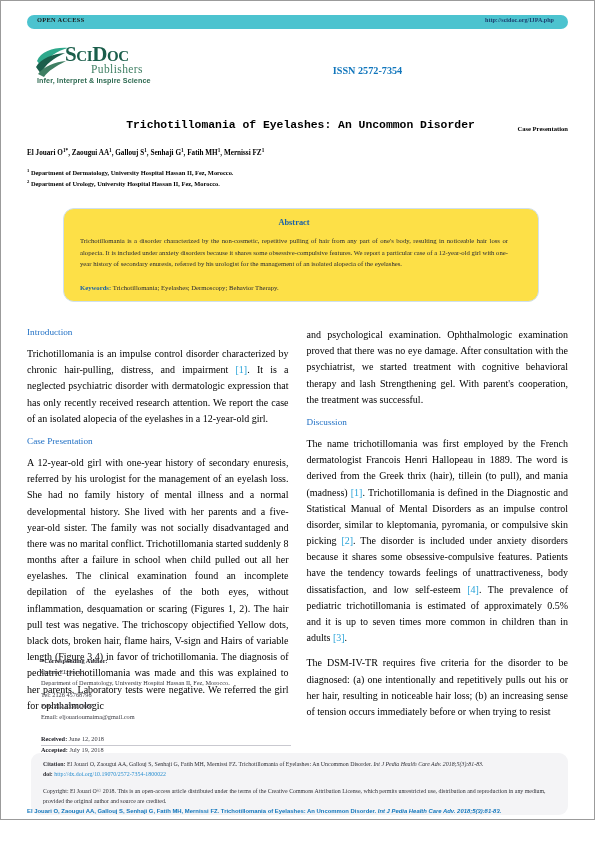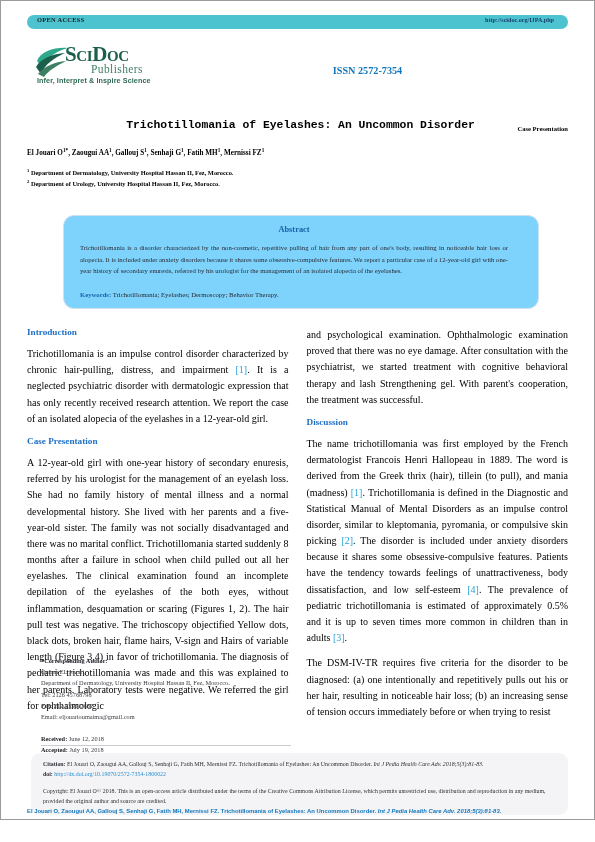--- a/index.html
+++ b/index.html
@@ -176,22 +176,22 @@
     color: #000;
     line-height: 1.65;
   }
   sup { font-size: 0.72em; vertical-align: super; line-height: 0; }
 
   
   .abstract-box {
     position: absolute;
     left: 62px;
     right: 55px;
-    top: 214px;
-    background: #7dd3fc;
+    top: 207px;
+    background: #fde047;
     border: 1px solid #cfe0f0;
     border-radius: 11px;
     padding: 9px 30px 10px 16px;
     box-sizing: border-box;
   }
   .abstract-head {
     text-align: center;
     font-family: "Liberation Serif", serif;
     font-size: 8.4px;
     font-weight: bold;
@@ -227,21 +227,21 @@
     gap: 18px;
   }
   .col {
     flex: 1 1 0;
     min-width: 0;
   }
   h2.sec {
     margin: 0 0 9px 0;
     font-family: "Liberation Serif", serif;
     font-size: 9.2px;
-    font-weight: bold;
+    font-weight: normal;
     color: #1f6fc4;
   }
   h2.sec.spaced { margin-top: 4px; }
   p.body {
     margin: 0 0 9px 0;
     font-family: "Liberation Serif", serif;
     font-size: 10px;
     color: #000;
     text-align: justify;
     line-height: 1.62;

